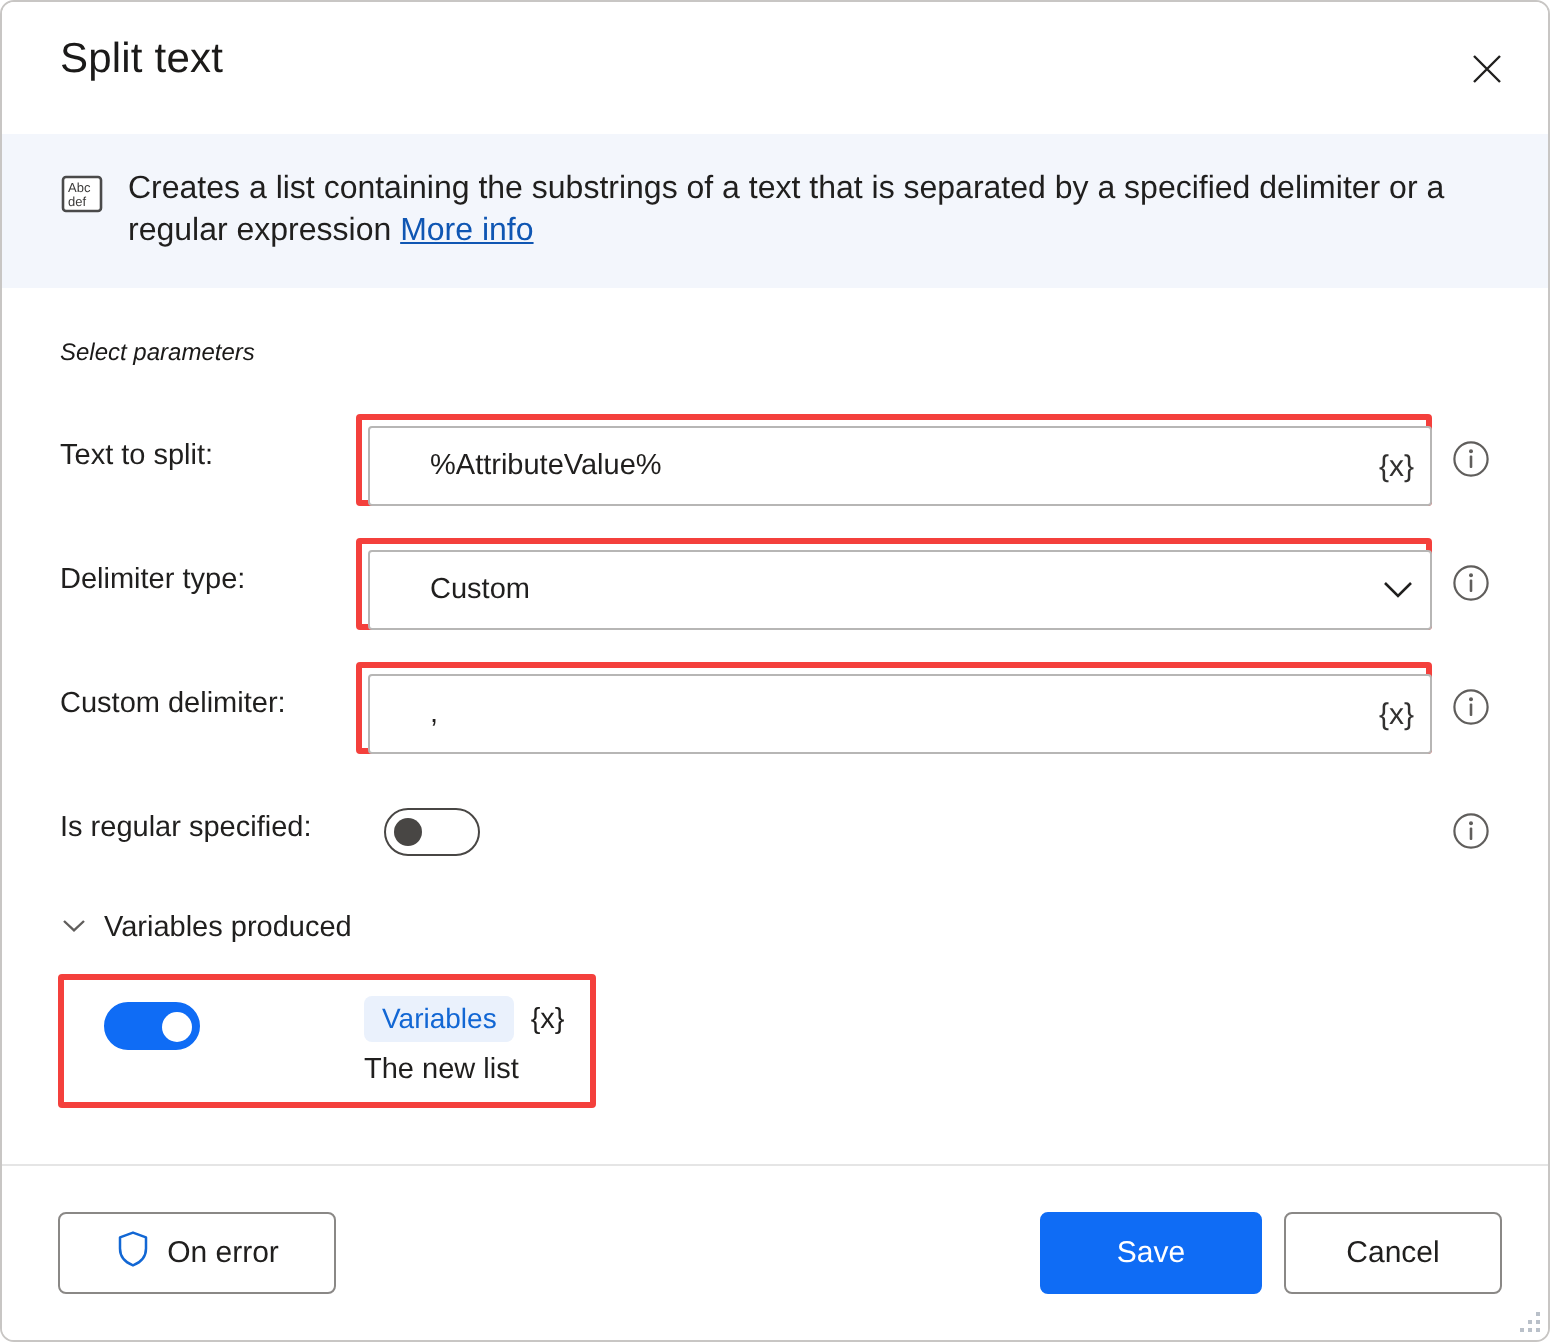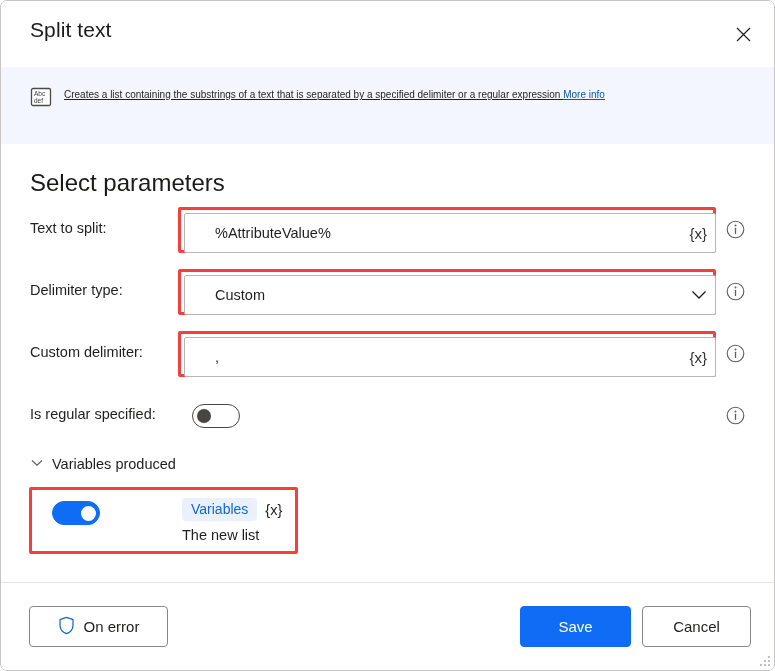--- a/index.html
+++ b/index.html
@@ -71,25 +71,24 @@
     padding: 17px 40px 0 29px;
   }
   .banner-icon {
     flex: none;
     width: 22px;
     height: 22px;
     margin-top: 2px;
     margin-right: 12px;
   }
   .banner-text {
-    font-size: 10px;
+    font-size: 16px;
     line-height: 21px;
     color: #201f1e;
     max-width: 680px;
-    text-decoration: underline;
   }
   .banner-link {
     color: #0f56b3;
     text-decoration: underline;
     cursor: pointer;
   }
 
   
   .body {
     position: absolute;
@@ -97,22 +96,23 @@
     top: 143px;
     width: 775px;
     height: 438px;
     box-sizing: border-box;
     background: #ffffff;
   }
   .section-title {
     position: absolute;
     left: 29px;
     top: 25px;
-    font-size: 24px;
+    font-size: 12px;
     color: #1b1a19;
+    font-style: italic;
   }
 
   .row {
     position: absolute;
     left: 0;
     width: 775px;
     height: 46px;
   }
   .row-label {
     position: absolute;

